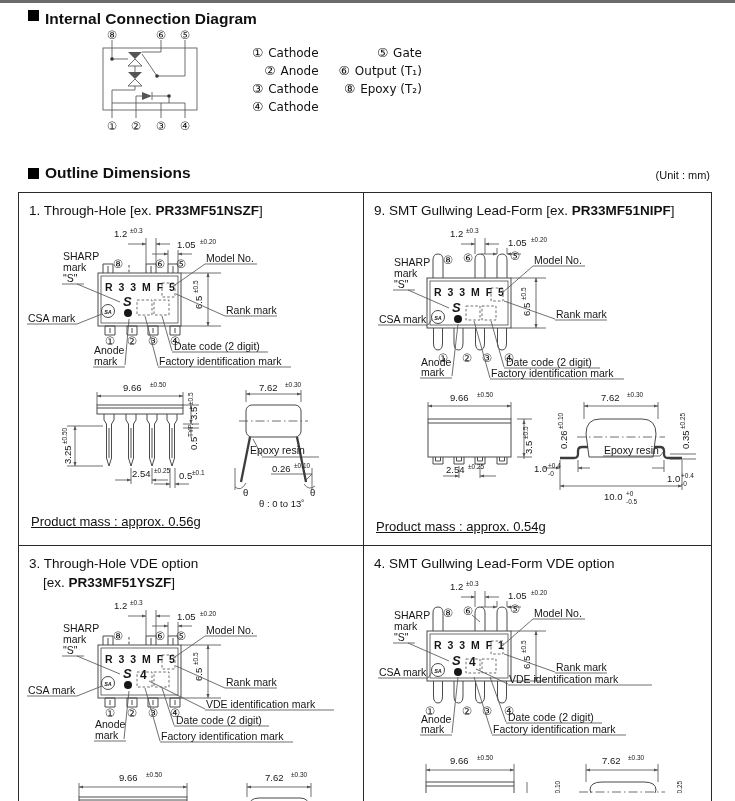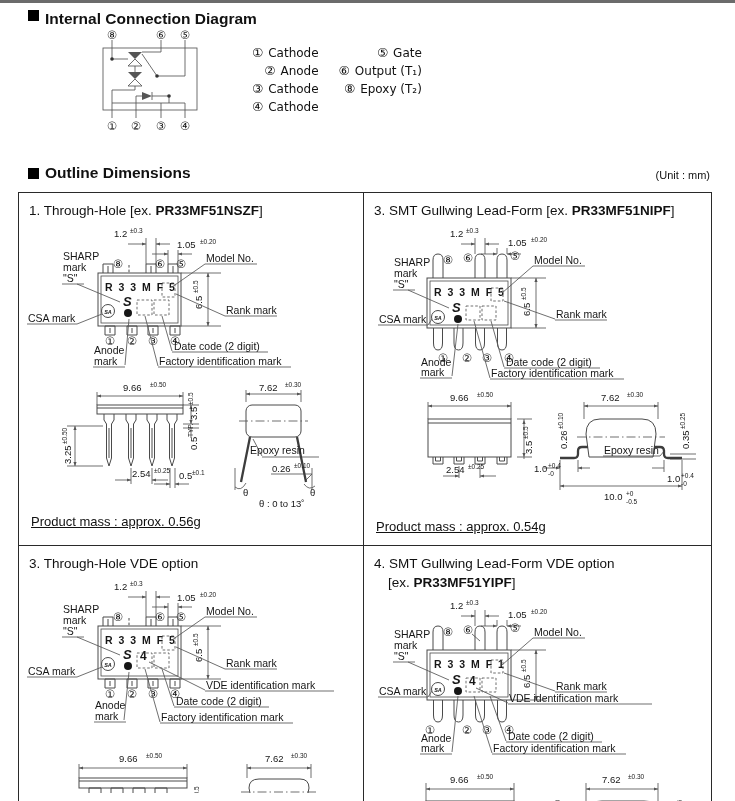--- a/index.html
+++ b/index.html
@@ -235,21 +235,21 @@
         <text class="dv" x="253" y="90">0.26</text>
         <text class="dt" x="275" y="86">±0.10</text>
         <text class="dv" x="224" y="114">θ</text>
         <text class="dv" x="291" y="114">θ</text>
         <text class="dv" x="240" y="125">θ : 0 to 13˚</text>
       </svg>
       <div class="mass">Product mass : approx. 0.56g</div>
     </div>
 
     <div class="ocell bb">
-      <div class="cell-head"><span>3. SMT Gullwing Lead-Form [ex. </span><b>PR33MF51NIPF</b><span>]</span></div>
+      <div class="cell-head"><span>9. SMT Gullwing Lead-Form [ex. </span><b>PR33MF51NIPF</b><span>]</span></div>
 
       <svg width="346" height="168" viewBox="0 0 346 168" style="margin-top:4px">
         <g class="ln">
           <path d="M111,14 V30 M121,14 V30 M97,20 H111 M121,20 H135"></path>
           <path d="M133,24 V30 M143,24 V30 M117,30 H133 M143,30 H157"></path>
           <path d="M147,54 H182 M147,104 H182 M172,54 V104"></path>
         </g>
         <g class="ar">
           <path d="M111,20 l-4,-1.6 v3.2 z M121,20 l4,-1.6 v3.2 z"></path>
           <path d="M133,30 l-4,-1.6 v3.2 z M143,30 l4,-1.6 v3.2 z"></path>
@@ -380,20 +380,21 @@
           <text class="dt" x="262" y="104">+0</text>
           <text class="dt" x="262" y="112">-0.5</text>
         </g>
       </svg>
       <div class="mass">Product mass : approx. 0.54g</div>
     </div>
 
     <div class="ocell br">
       <div class="cell-head">
         <div>3. Through-Hole VDE option</div>
+        <div class="l2"><span>[ex. </span><b>PR33MF51YSZF</b><span>]</span></div>
       </div>
 
       <svg width="345" height="175" viewBox="0 0 345 175" style="margin-top:4px">
         <g class="ln">
           <path d="M127,14 V40 M137,14 V40 M109,20 H127 M137,20 H151"></path>
           <path d="M149,26 V40 M159,26 V40 M133,30 H149 M159,30 H173"></path>
           <path d="M162,49 H202 M162,102 H202 M189,49 V102"></path>
         </g>
         <g class="ar">
           <path d="M127,20 l-4,-1.6 v3.2 z M137,20 l4,-1.6 v3.2 z"></path>
@@ -483,21 +484,20 @@
         <g transform="translate(184,62) rotate(-90)">
           <text class="dv" x="0" y="0">3.5</text>
             <text class="dt" x="15" y="-4">±0.5</text>
         </g>
       </svg>
     </div>
 
     <div class="ocell">
       <div class="cell-head">
         <div>4. SMT Gullwing Lead-Form VDE option</div>
-        <div class="l2"><span>[ex. </span><b>PR33MF51YIPF</b><span>]</span></div>
       </div>
 
       <svg width="346" height="175" viewBox="0 0 346 175" style="margin-top:4px">
         <g class="ln">
           <path d="M111,14 V30 M121,14 V30 M97,20 H111 M121,20 H135"></path>
           <path d="M133,24 V30 M143,24 V30 M117,30 H133 M143,30 H157"></path>
           <path d="M147,54 H182 M147,104 H182 M172,54 V104"></path>
           <path d="M108,38 L116,45"></path>
         </g>
         <g class="ar">

